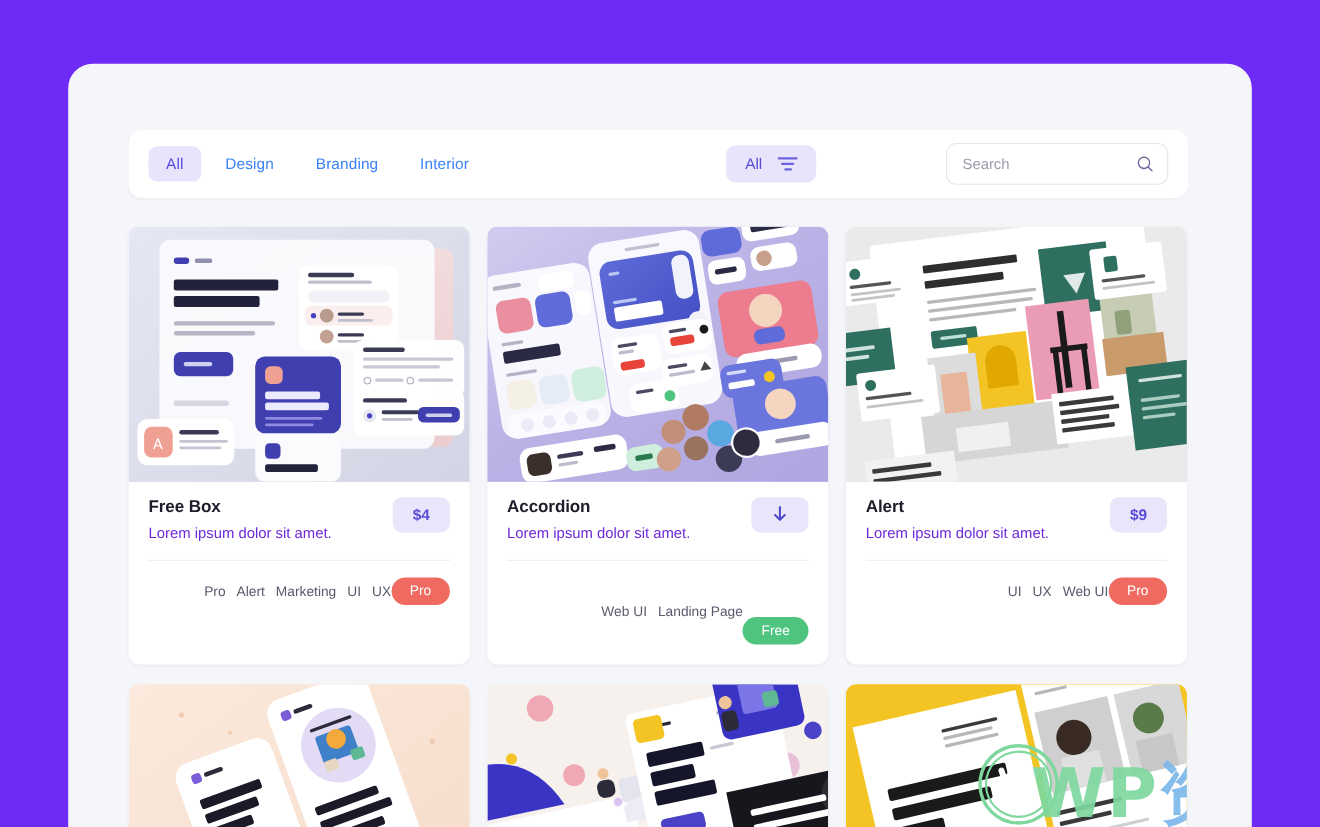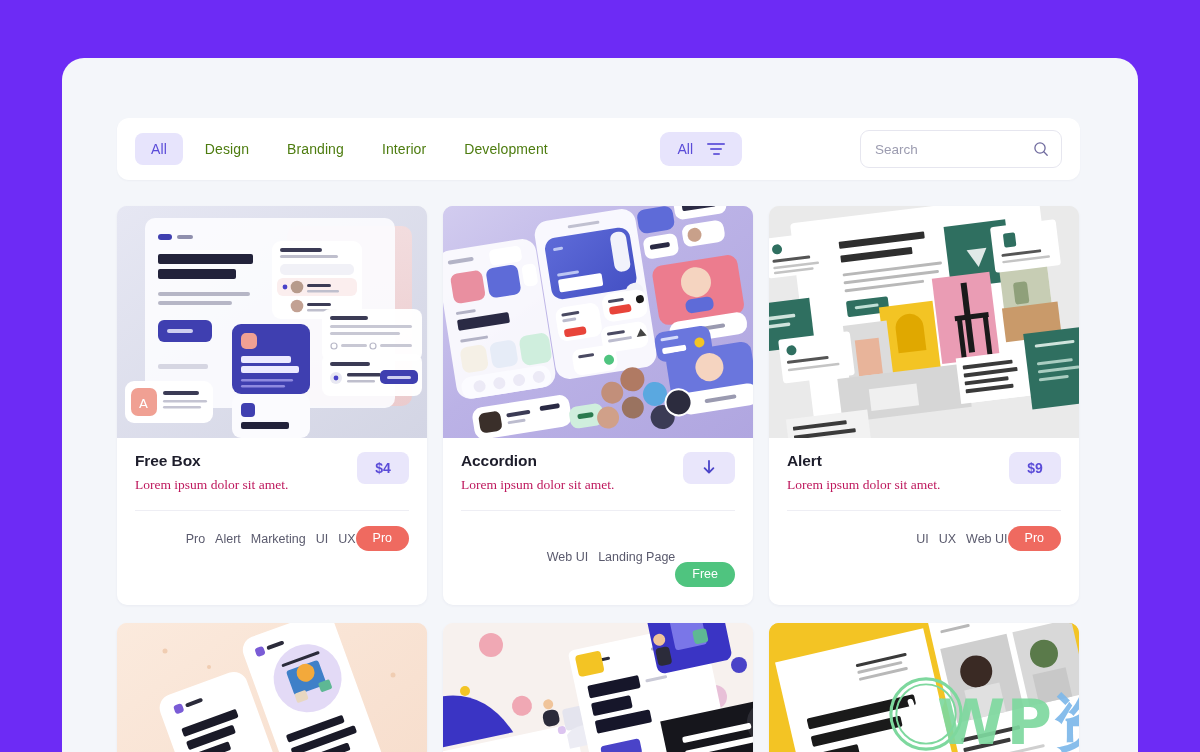--- a/index.html
+++ b/index.html
@@ -46,21 +46,21 @@
   .tabs {
     display: flex;
     align-items: center;
     gap: 6px;
     margin-left: 18px;
   }
   .tab {
     padding: 8px 16px;
     border-radius: 8px;
     font-size: 14px;
-    color: #4d7c0f;
+    color: #3b82f6;
     cursor: pointer;
     white-space: nowrap;
     letter-spacing: 0.1px;
   }
   .tab.active {
     background: #e7e4fc;
     color: #5a4bd8;
     font-weight: 500;
   }
 
@@ -159,23 +159,22 @@
     justify-content: space-between;
   }
   .card-title {
     font-size: 15.5px;
     font-weight: bold;
     color: #1d1d2b;
     letter-spacing: -0.1px;
   }
   .card-sub {
     font-size: 13.5px;
-    color: #be185d;
+    color: #6d28d9;
     margin-top: 7px;
-    font-family: Liberation Serif, serif;
   }
   .price-badge {
     background: #e9e6fb;
     color: #5a4bd8;
     font-size: 14px;
     font-weight: bold;
     border-radius: 8px;
     padding: 9px 16px;
     min-width: 52px;
     text-align: center;
@@ -252,21 +251,20 @@
 
 <div class="app-panel">
 
   <div class="toolbar">
 
     <div class="tabs">
       <div class="tab active">All</div>
       <div class="tab">Design</div>
       <div class="tab">Branding</div>
       <div class="tab">Interior</div>
-      <div class="tab">Development</div>
     </div>
 
     <div class="toolbar-spacer"></div>
 
     <div class="filter-select">
       <span class="fs-label">All</span>
       <span class="filter-icon">
         <i></i>
           <i></i>
           <i></i>

